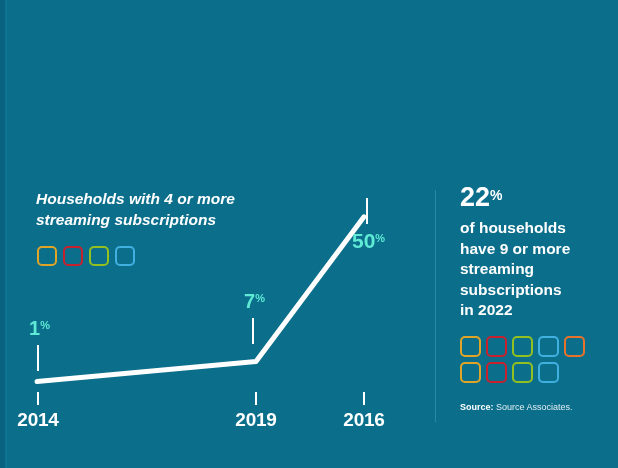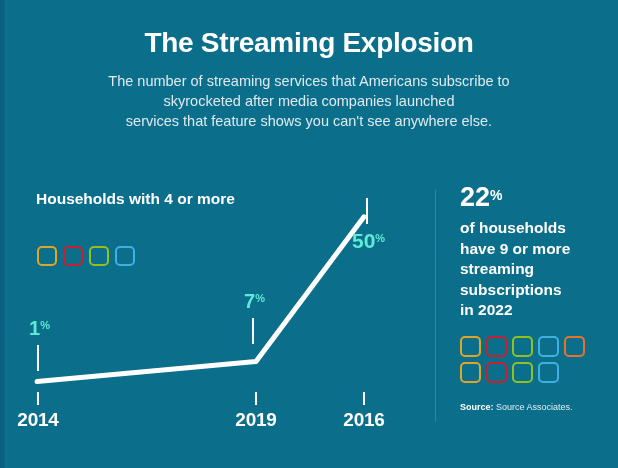--- a/index.html
+++ b/index.html
@@ -73,21 +73,21 @@
   #chart-heading {
     position: absolute;
     left: 36px;
     top: 18px;
     width: 300px;
     font-size: 15.5px;
     line-height: 21px;
     font-weight: bold;
     color: #ffffff;
   }
-  #chart-heading .head-line { display: block; }
+  #chart-heading .head-line { display: block; font-style: italic; }
 
   #legend-squares {
     position: absolute;
     left: 37px;
     top: 76px;
     display: flex;
     gap: 6px;
   }
   .sq {
     width: 20px;
@@ -223,33 +223,26 @@
   #source .src-bold { font-weight: bold; color: #ffffff; margin-top: 8px; }
 </style>
 </head>
 <body>
 
 <div id="infographic">
 
   <div id="left-edge-strip"></div>
   <div id="left-edge-strip2"></div>
 
-  <div id="header">
-    <h1 id="page-title">The Streaming Explosion</h1>
-    <p id="subtitle">
-      <span class="sub-line">The number of streaming services that Americans subscribe to</span>
-      <span class="sub-line">skyrocketed after media companies launched</span>
-      <span class="sub-line">services that feature shows you can't see anywhere else.</span>
-    </p>
-  </div>
 
   <div id="chart-panel">
 
     <div id="chart-heading">
       <span class="head-line">Households with 4 or more</span>
+      <span class="head-line">streaming subscriptions</span>
     </div>
 
     <div id="legend-squares">
       <div class="sq" style="border-color: rgb(224, 165, 38);"></div>
       <div class="sq" style="border-color: rgb(200, 32, 45);"></div>
       <div class="sq" style="border-color: rgb(147, 192, 31);"></div>
       <div class="sq" style="border-color: rgb(63, 176, 224);"></div>
     </div>
 
     <svg id="plot" viewBox="0 0 432 298" preserveAspectRatio="none">

